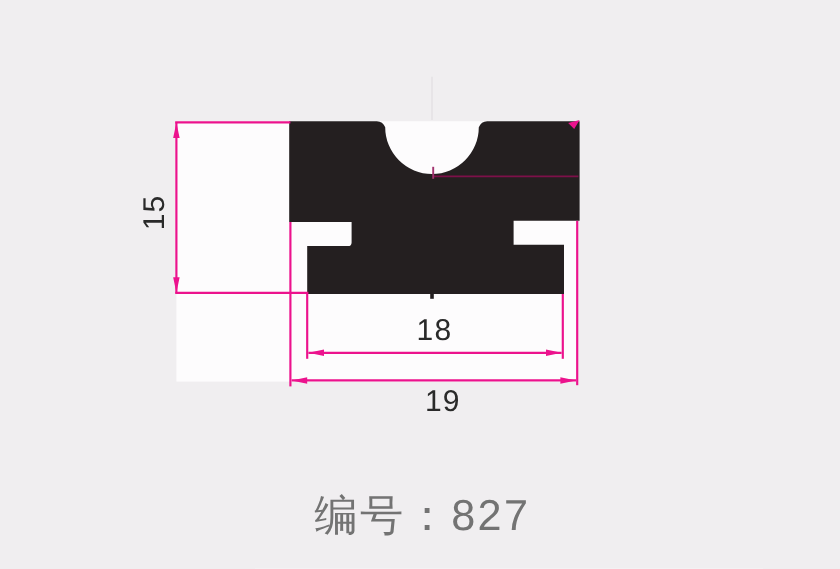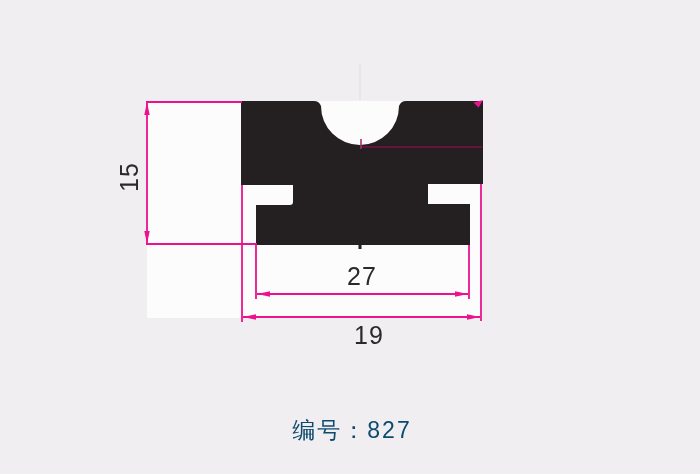--- a/index.html
+++ b/index.html
@@ -20,22 +20,22 @@
     letter-spacing: 1px;
     white-space: nowrap;
     line-height: 1;
   }
   .dim-label.vertical {
     transform: translate(-50%,-50%) rotate(-90deg);
   }
   .part-number {
     position: absolute;
     transform: translate(-50%,-50%);
-    font-size: 23px;
-    color: #0c4a6e;
+    font-size: 36px;
+    color: #737373;
     letter-spacing: 2px;
     white-space: nowrap;
     line-height: 1;
   }
 </style>
 </head>
 <body>
 
 <div class="stage">
 
@@ -90,19 +90,19 @@
       <polygon points="243,317 256,314.3 256,319.7"></polygon>
       <polygon points="480,317 467,314.3 467,319.7"></polygon>
       <polygon points="483,100 473.5,102.5 478.5,107.5"></polygon>
     </g>
 
     <line x1="360" y1="244" x2="360" y2="249" stroke-width="3" stroke="#241f20"></line>
   </svg>
 
   <div class="dim-label vertical" style="left:129px; top:177px;">15</div>
 
-  <div class="dim-label" style="left:362px; top:276px;">27</div>
+  <div class="dim-label" style="left:362px; top:276px;">18</div>
 
   <div class="dim-label" style="left:369px; top:335px;">19</div>
 
   <div class="part-number" style="left:352px; top:430px;">编号：827</div>
 
 </div>
 
 </body></html>

